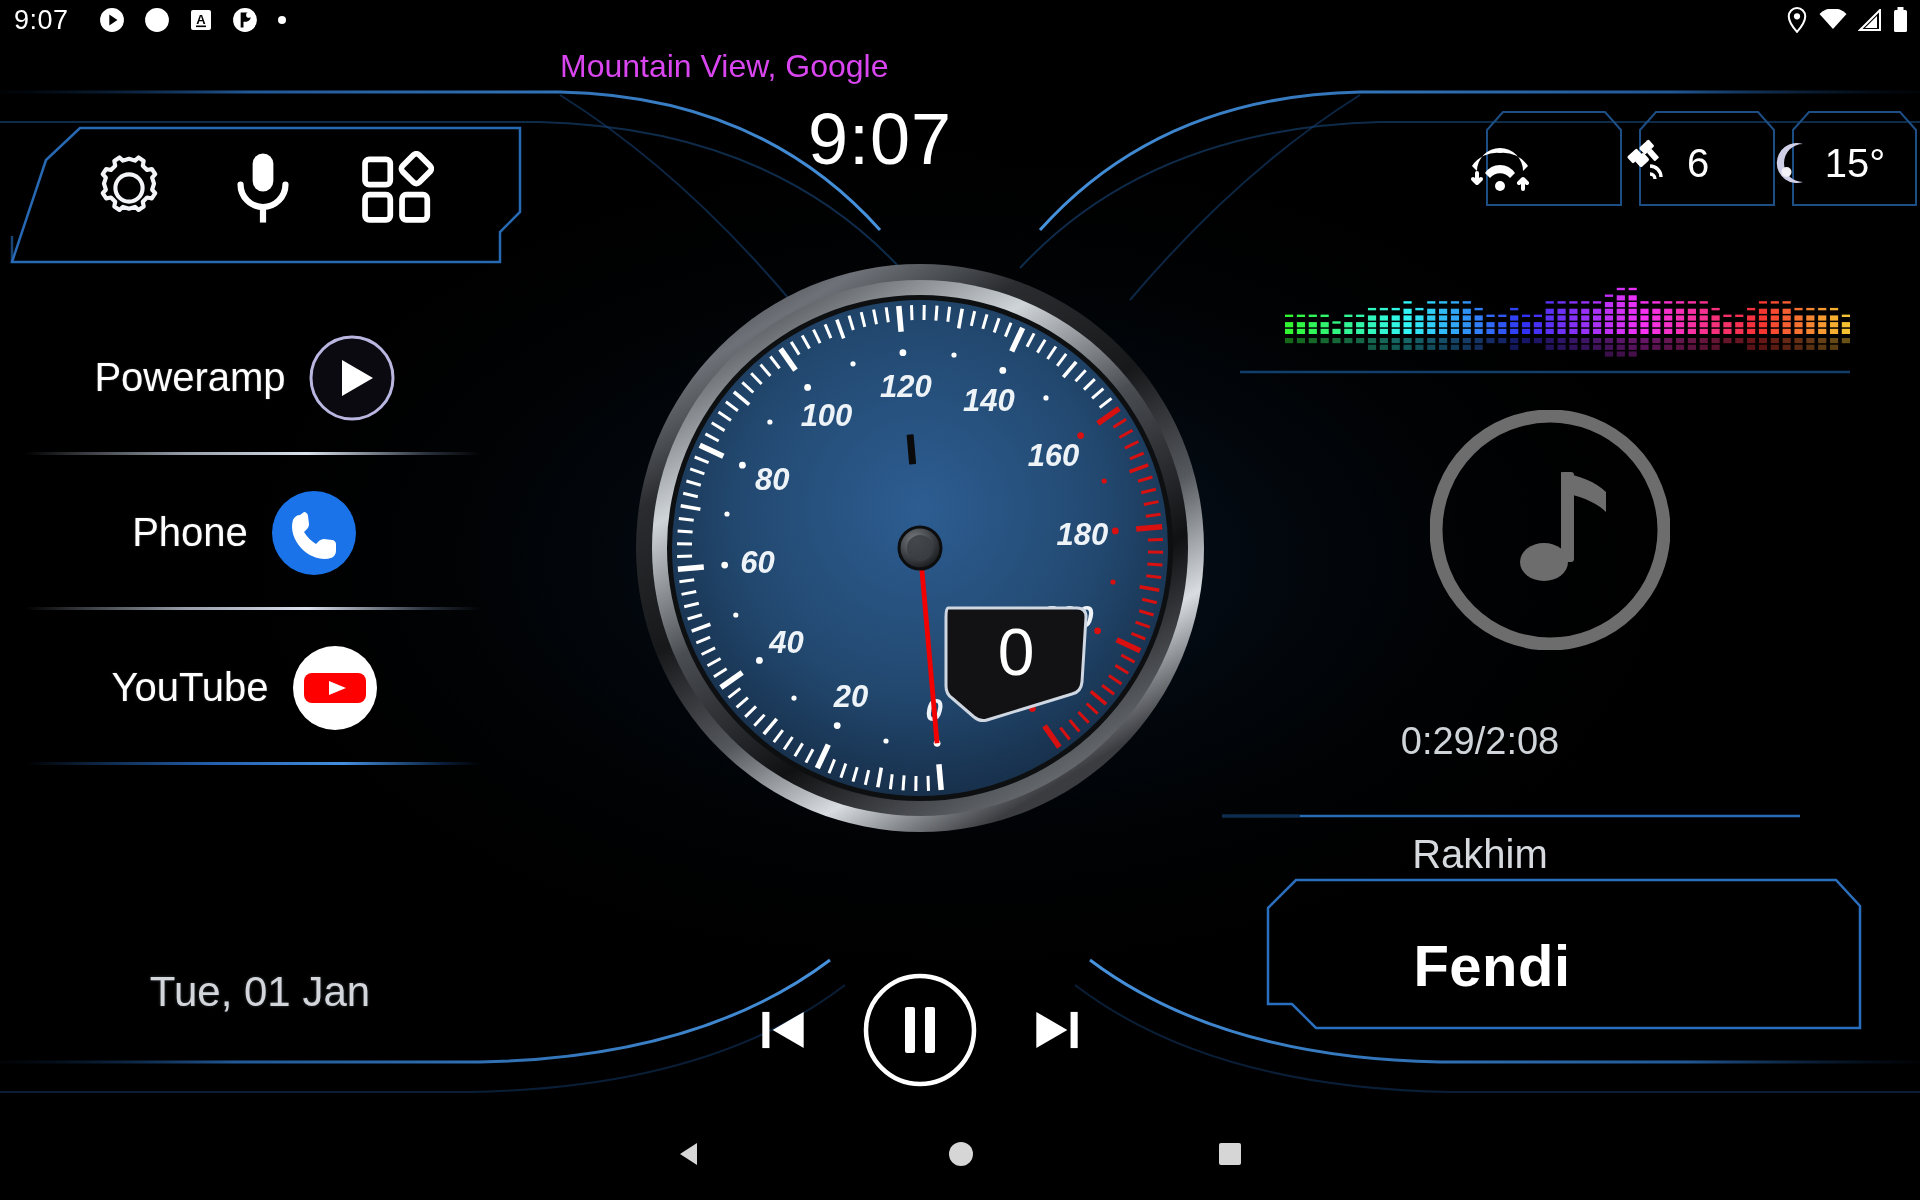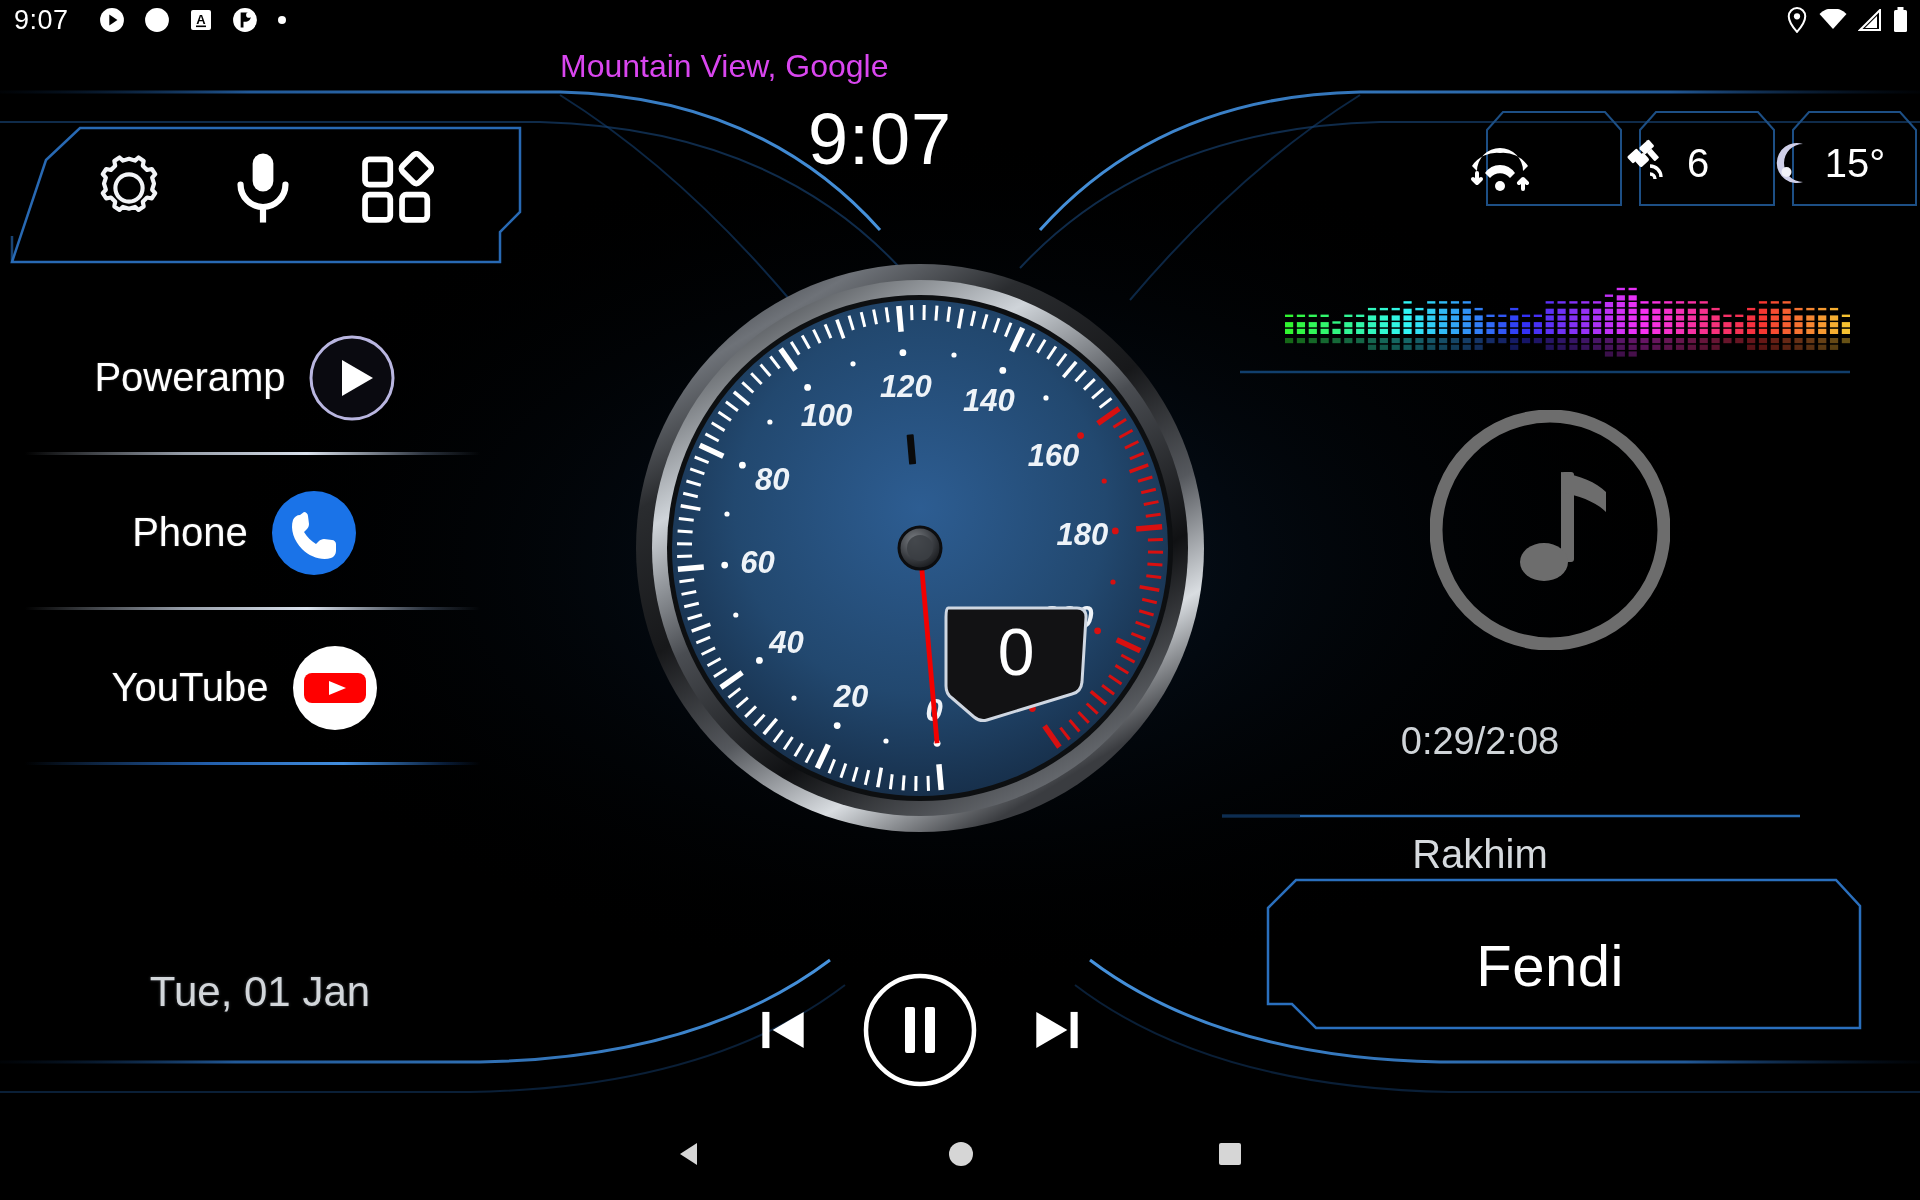--- a/index.html
+++ b/index.html
@@ -99,21 +99,21 @@
   
   .track-time {
     position: absolute; left: 1200px; top: 720px; width: 560px; text-align: center;
     color: #cfd4d8; font-size: 38px;
   }
   .track-artist {
     position: absolute; left: 1200px; top: 832px; width: 560px; text-align: center;
     color: #d6dade; font-size: 40px;
   }
   .title-panel {
-    position: absolute; left: 1245px; top: 895px; width: 610px; height: 140px;
+    position: absolute; left: 1187px; top: 895px; width: 610px; height: 140px; font-weight: bold;
   }
   .track-title {
     position: absolute; left: 0; top: 0; width: 610px; height: 140px;
     display: flex; align-items: center; justify-content: center;
     color: #ffffff; font-size: 58px; letter-spacing: .5px;
   }
 
   
   .navbar {
     position: absolute; left: 0; bottom: 0; width: 1920px; height: 88px;

